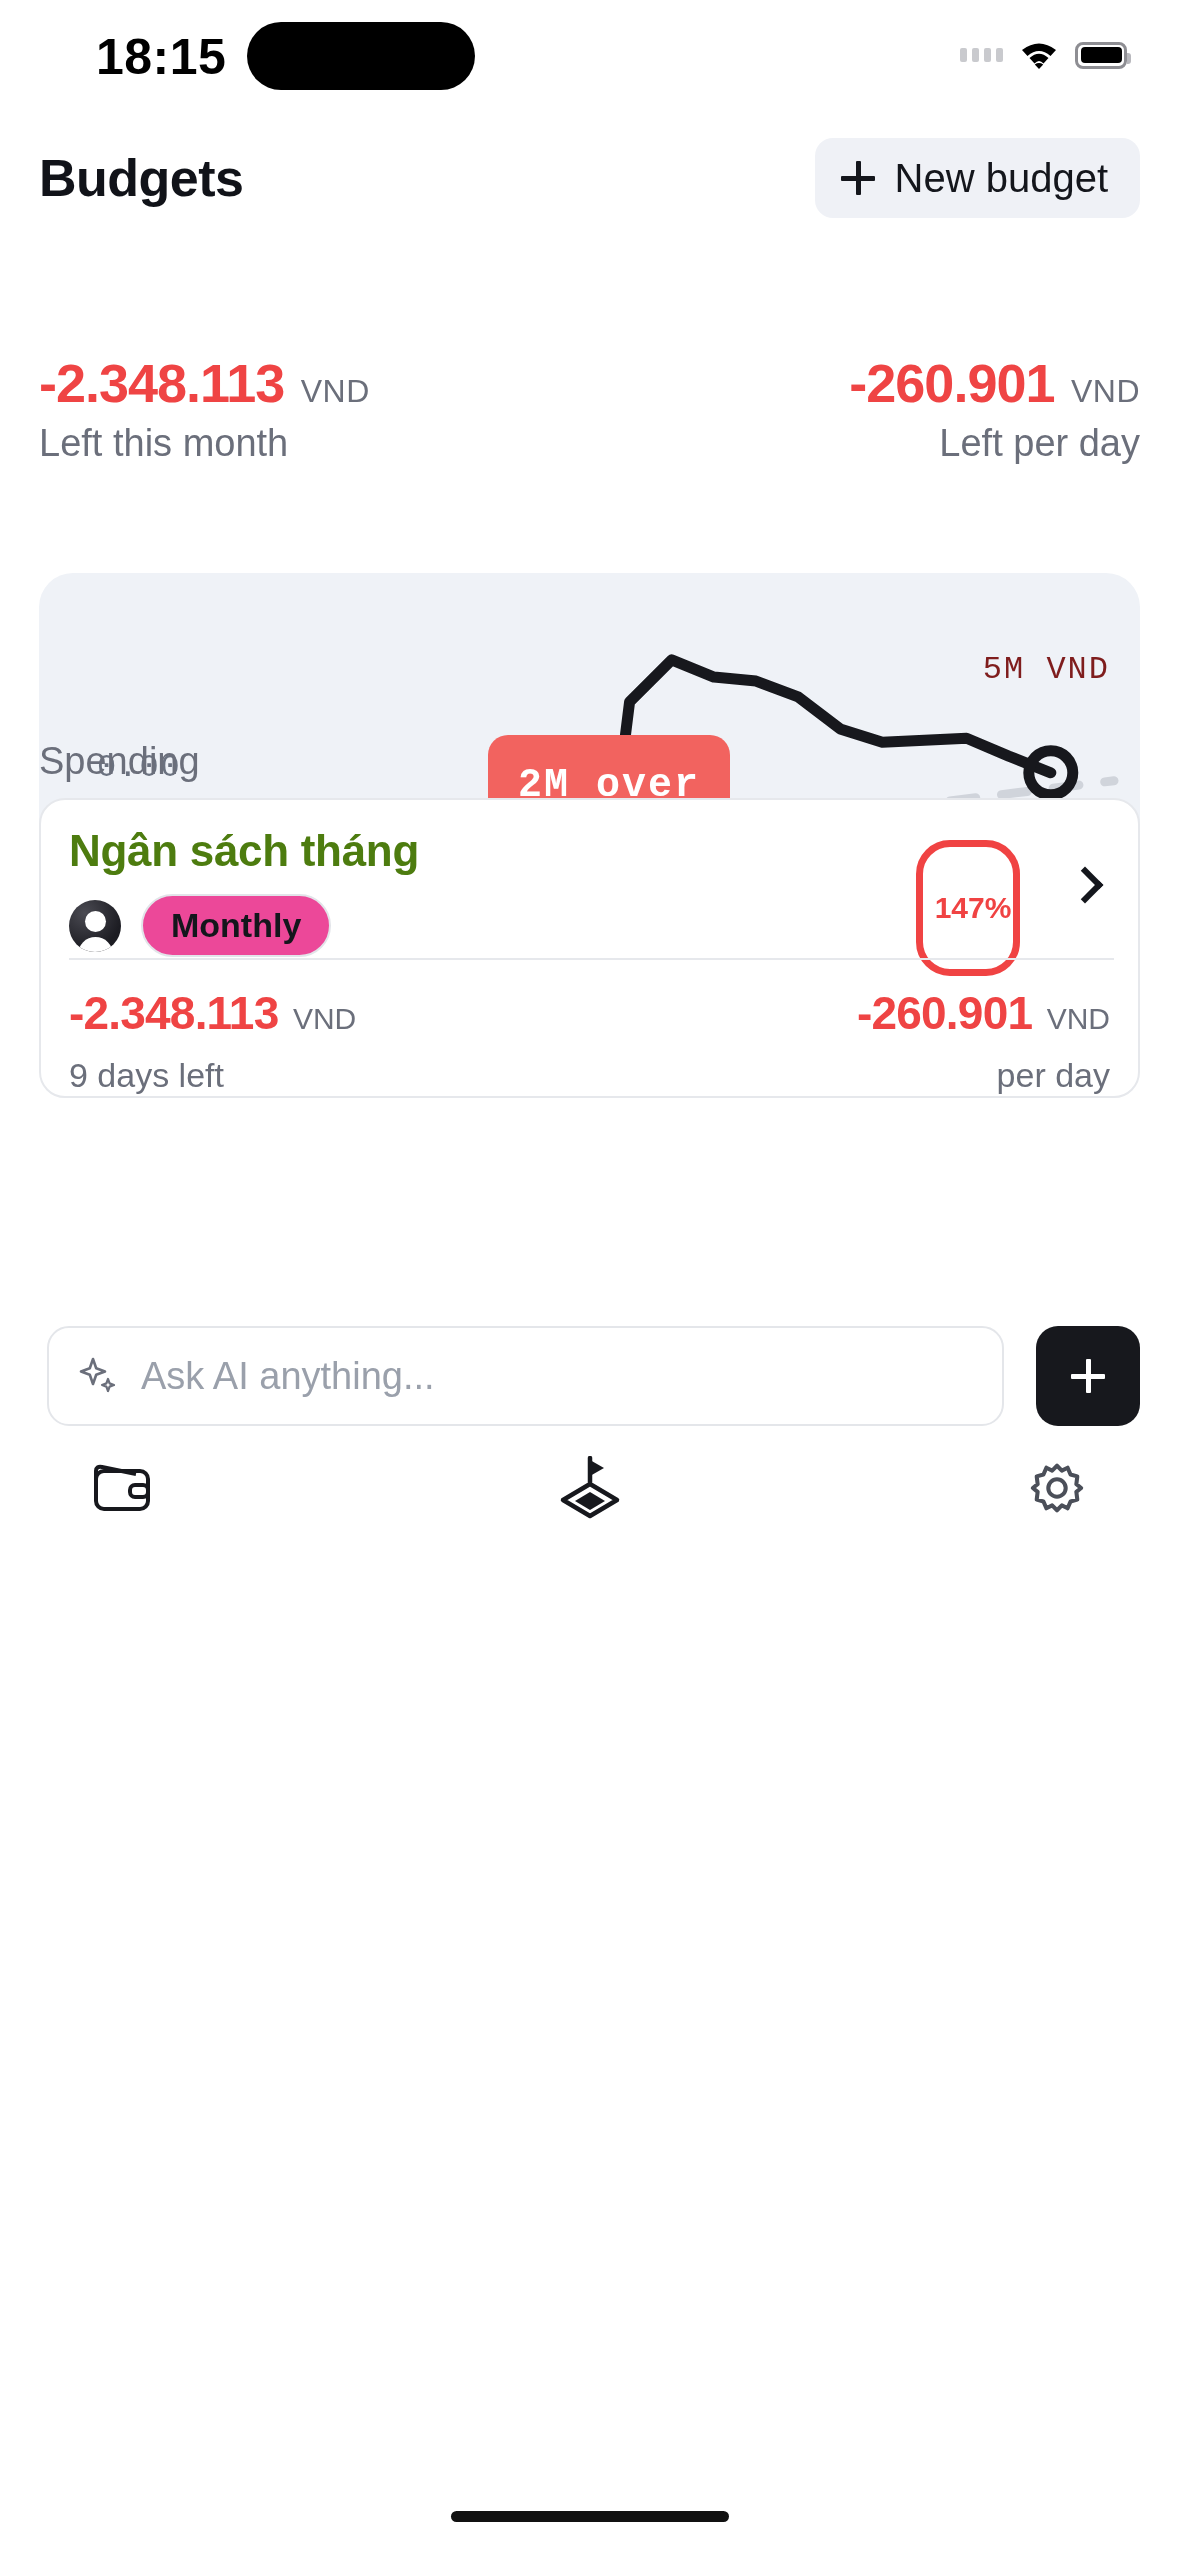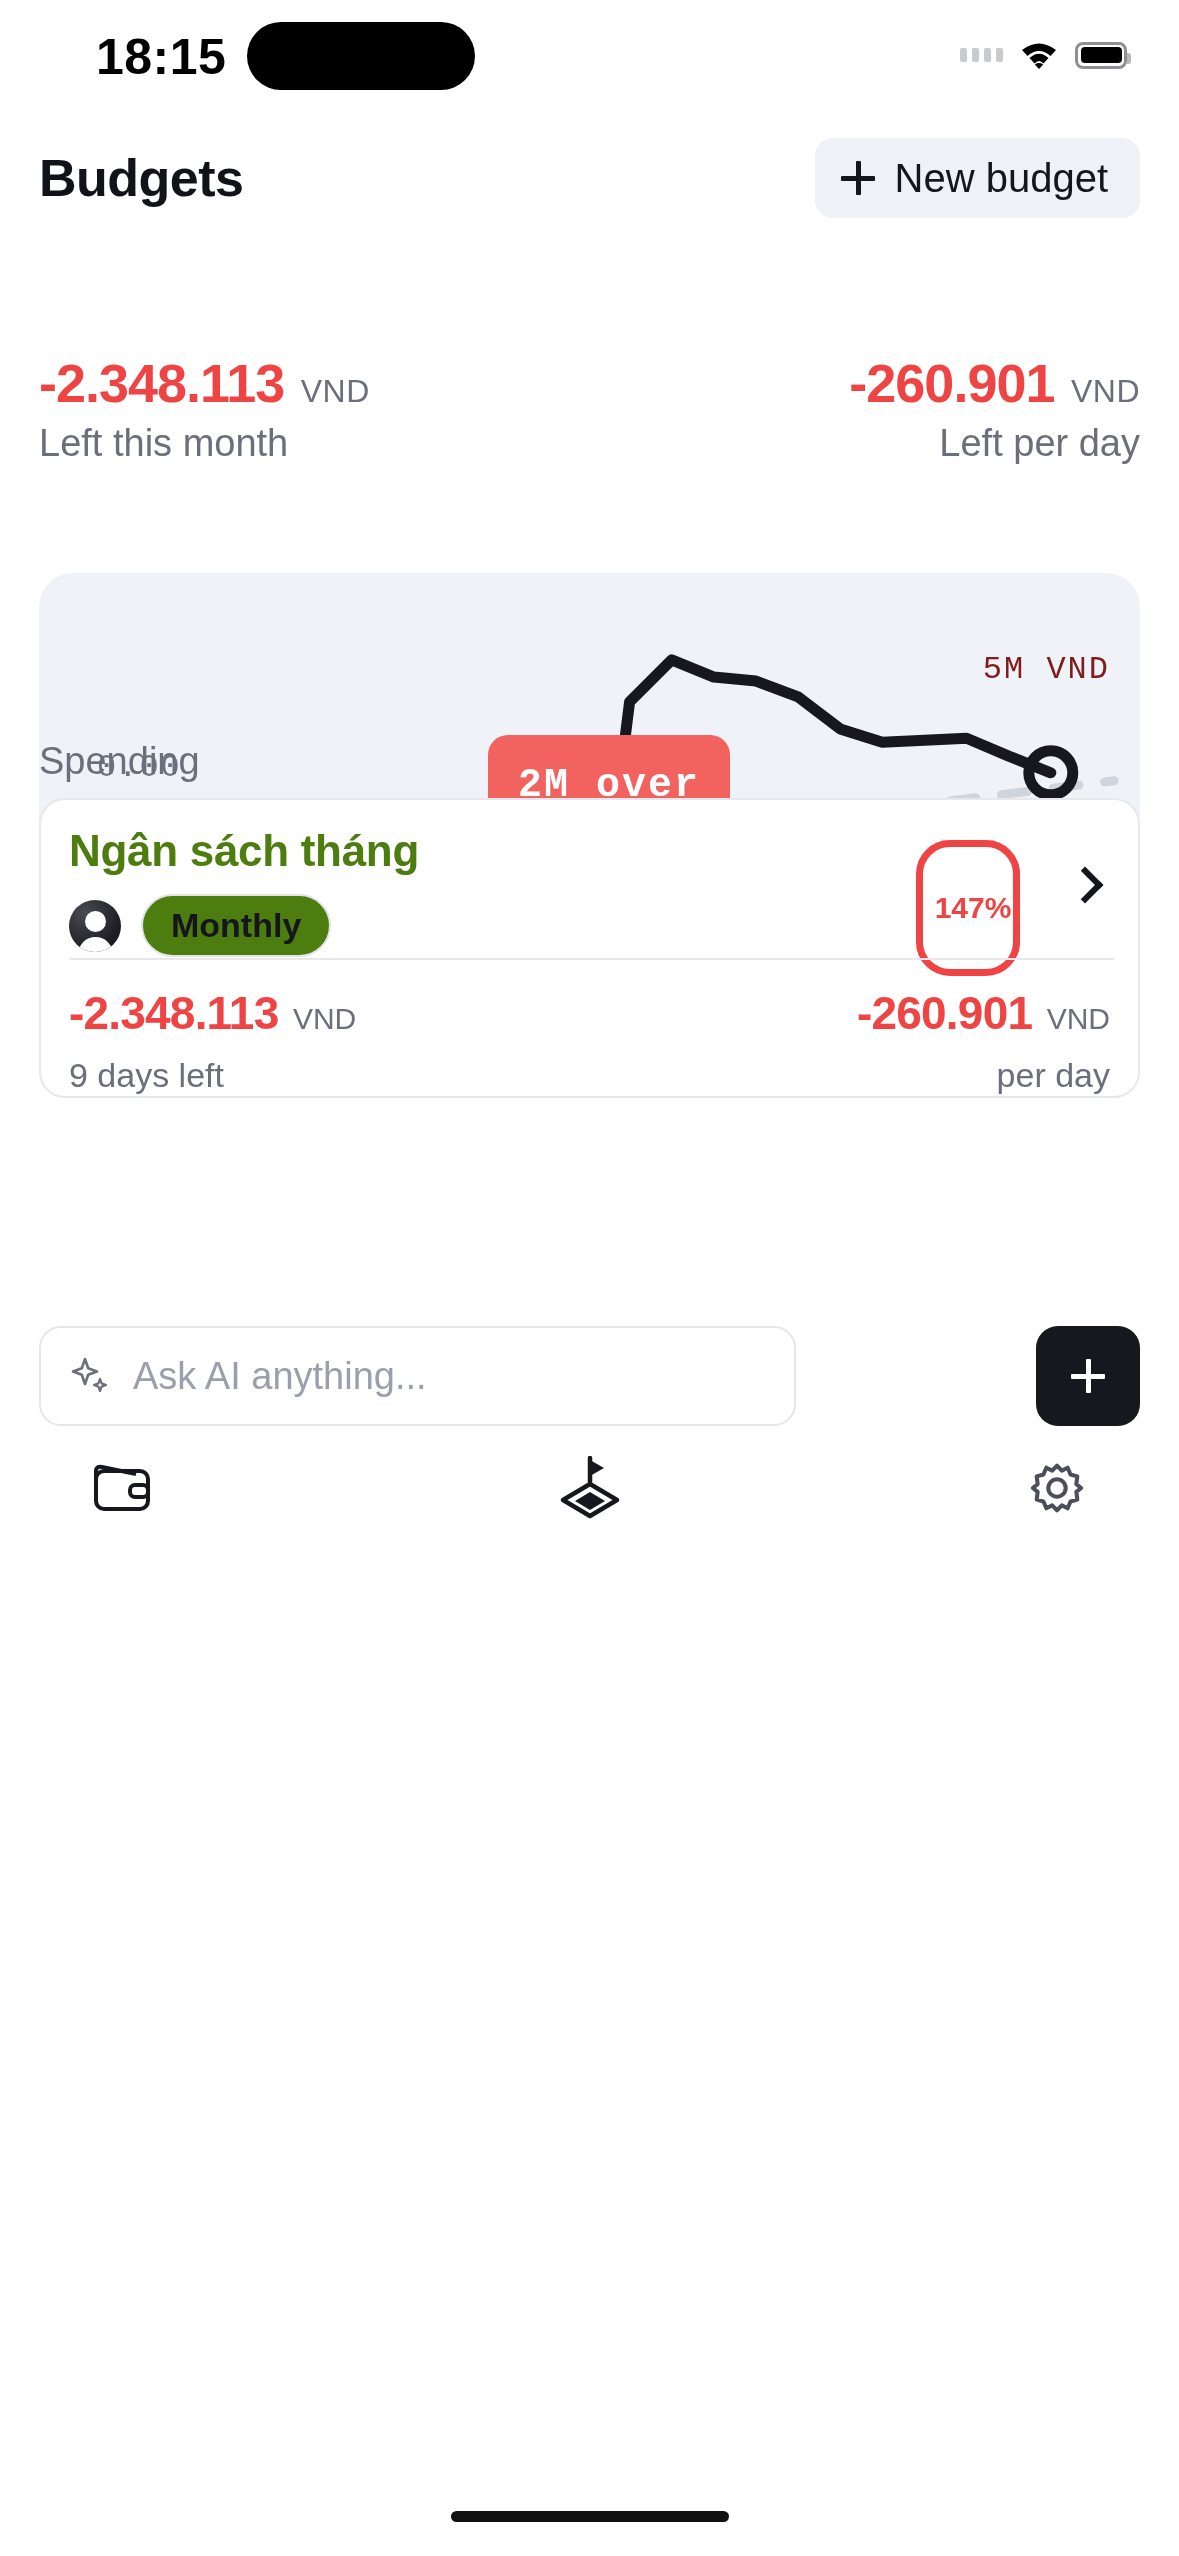--- a/index.html
+++ b/index.html
@@ -86,42 +86,42 @@
   }
   .bc-top { position:absolute; left:0; top:0; width:100%; height:158px; }
   .bc-name { position:absolute; left:28px; top:26px; font-size:44px; font-weight:700; color:#4d7c0f; letter-spacing:-0.3px;}
   .bc-meta { position:absolute; left:28px; top:94px; display:flex; align-items:center; gap:20px; }
   .avatar { position:relative; width:52px; height:52px; border-radius:50%;
     background:radial-gradient(circle at 30% 25%, #4a4a52 0%, #1c1c22 70%); overflow:hidden; }
   .avatar::before { content:""; position:absolute; left:16px; top:11px; width:21px; height:21px; border-radius:50%; background:#fff; }
   .avatar::after { content:""; position:absolute; left:9px; top:37px; width:35px; height:28px; border-radius:18px 18px 0 0; background:#fff; }
   .pill {
     border:2px solid #e2e4e9; border-radius:999px; padding:10px 28px;
-    font-size:34px; font-weight:700; color:#14161c; background:#4d7c0f;
+    font-size:34px; font-weight:700; color:#14161c; background:#ec4899;
   }
   .pct-ring {
     position:absolute; right:118px; top:40px;
     width:104px; height:136px; border:7px solid #f04343; border-radius:34px;
     display:flex; align-items:center; justify-content:center;padding-left:10px;
   }
   .pct-text { font-size:30px; font-weight:700; color:#f04343; }
   .chev { position:absolute; right:40px; top:72px; width:26px; height:26px;
     border-right:6px solid #14161c; border-top:6px solid #14161c; transform:rotate(45deg); }
   .bc-div { position:absolute; left:28px; top:158px; width:1045px; height:2px; background:#e6e8ec; }
   .bc-bottom { position:absolute; left:0; top:158px; width:100%; height:142px; }
   .bcb-left { position:absolute; left:28px; top:28px; text-align:left; }
   .bcb-right { position:absolute; right:28px; top:28px; text-align:right; }
   .bc-amt { font-size:46px; font-weight:700; color:#ef4444; letter-spacing:-0.8px; }
   .bc-cur { font-size:30px; font-weight:500; color:#6b6f7b; margin-left:10px; }
   .bc-sub { margin-top:16px; font-size:34px; color:#6b6f7b; }
 
   
   .ai-row { position:absolute; left:39px; top:1326px; width:1101px; height:100px; }
   .ai-input {
-    position:absolute; left:0; top:0; width:757px; height:100px;
+    position:absolute; left:8px; top:0; width:957px; height:100px;
     background:#fff; border:2px solid #e4e6ea; border-radius:22px;
     display:flex; align-items:center; gap:22px; padding:16px 28px;
   }
   .spark { position:relative; width:42px; height:42px; flex:0 0 42px; }
   .ai-ph { font-size:38px; color:#9aa0ab; }
   .ai-plus {
     position:absolute; right:0; top:0; width:104px; height:100px;
     background:#17181d; border-radius:22px;
     display:flex; align-items:center; justify-content:center;
   }

